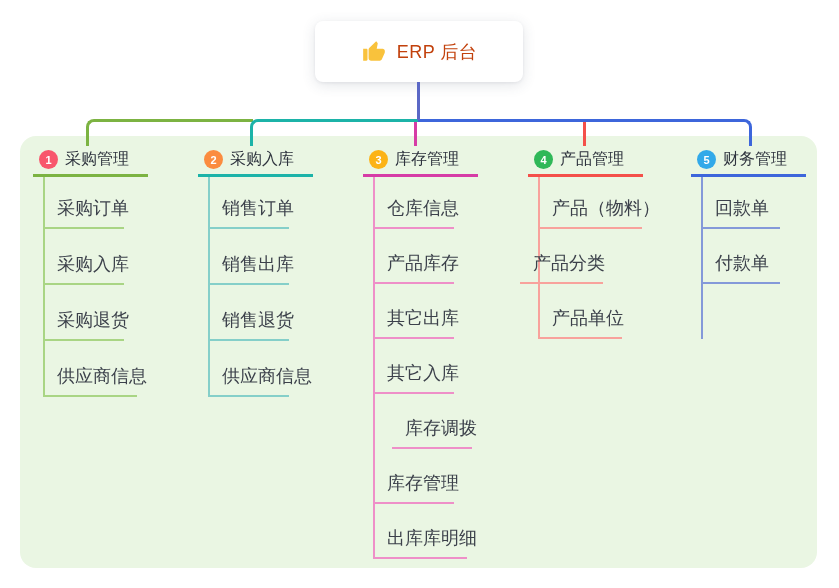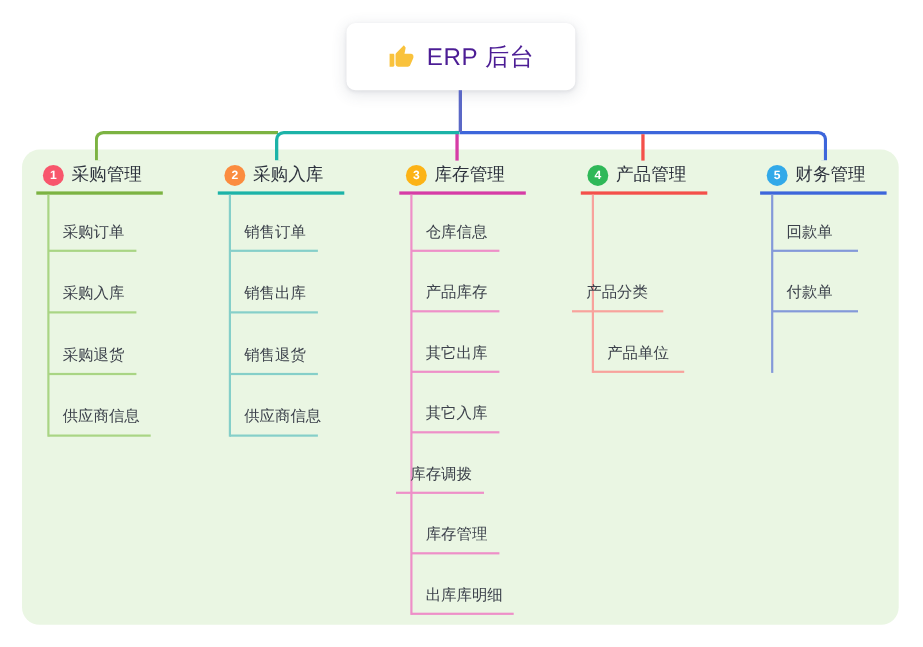--- a/index.html
+++ b/index.html
@@ -6,21 +6,21 @@
   body { font-family:"Liberation Sans","DejaVu Sans",sans-serif; background:#fff; }
   .canvas { position:relative; width:839px; height:588px; background:#ffffff; overflow:hidden; }
   .panel { position:absolute; left:20px; top:136px; width:797px; height:432px;
            background:#eaf6e3; border-radius:16px; }
 
   
   .root-node { position:absolute; left:315px; top:21px; width:208px; height:61px;
                background:#ffffff; border-radius:8px;
                box-shadow:0 3px 14px rgba(60,70,90,.14), 0 1px 3px rgba(60,70,90,.08);
                display:flex; align-items:center; justify-content:center; gap:10px; }
-  .root-label { font-size:22px; color:#4c1d95; letter-spacing:.5px; }
+  .root-label { font-size:18px; color:#c2410c; letter-spacing:.5px; }
 
   
   .line { position:absolute; }
   .stem { left:417px; top:82px; width:3px; height:38px; background:#5b68c6; z-index:6; }
   .el-green { left:86px; top:119px; width:167px; height:27px;
               border-left:3px solid #7cb342; border-top:3px solid #7cb342;
               border-top-left-radius:8px; z-index:2; }
   .el-teal  { left:250px; top:119px; width:168px; height:27px;
               border-left:3px solid #1cb3a8; border-top:3px solid #1cb3a8;
               border-top-left-radius:8px; z-index:3; }
@@ -39,21 +39,21 @@
   .h1 { left:33px;  border-color:#7cb342; } .h1 .badge { background:#f8566c; }
   .h2 { left:198px; border-color:#1cb3a8; } .h2 .badge { background:#fb8c3f; }
   .h3 { left:363px; border-color:#d63ca6; } .h3 .badge { background:#fcb316; }
   .h4 { left:528px; border-color:#f4504a; } .h4 .badge { background:#2fb858; }
   .h5 { left:691px; border-color:#3d66db; } .h5 .badge { background:#32a9e9; }
 
   
   .vline { position:absolute; top:177px; width:2px; }
   .child { position:absolute; height:30px; border-bottom:2px solid;
            display:flex; align-items:flex-end; padding:0 0 7px 13px;
-           font-size:14px; color:#3c414b; white-space:nowrap; }
+           font-size:18px; color:#3c414b; white-space:nowrap; }
   .c1 { border-color:#a9d584; } .v1 { background:#a9d584; left:43px;  height:220px; }
   .c2 { border-color:#85cfc9; } .v2 { background:#85cfc9; left:208px; height:220px; }
   .c3 { border-color:#ee8fc8; } .v3 { background:#ee8fc8; left:373px; height:382px; }
   .c4 { border-color:#f8a29c; } .v4 { background:#f8a29c; left:538px; height:162px; }
   .c5 { border-color:#8499d9; } .v5 { background:#8499d9; left:701px; height:162px; }
 </style>
 </head>
 <body>
 
 <div class="canvas">
@@ -98,29 +98,30 @@
 
   <div class="head h3">
     <span class="badge">3</span>
     <span>库存管理</span>
   </div>
   <div class="vline v3"></div>
   <div class="child c3" style="left:374px; top:199px; width:80px;">仓库信息</div>
   <div class="child c3" style="left:374px; top:254px; width:80px;">产品库存</div>
   <div class="child c3" style="left:374px; top:309px; width:80px;">其它出库</div>
   <div class="child c3" style="left:374px; top:364px; width:80px;">其它入库</div>
-  <div class="child c3" style="left:360px; top:419px; width:80px;">库存调拨</div>
+  <div class="child c3" style="left:392px; top:419px; width:80px;">库存调拨</div>
   <div class="child c3" style="left:374px; top:474px; width:80px;">库存管理</div>
   <div class="child c3" style="left:374px; top:529px; width:93px;">出库库明细</div>
 
   <div class="head h4">
     <span class="badge">4</span>
     <span>产品管理</span>
   </div>
   <div class="vline v4"></div>
+  <div class="child c4" style="left:539px; top:199px; width:103px;">产品（物料）</div>
   <div class="child c4" style="left:520px; top:254px; width:83px;">产品分类</div>
   <div class="child c4" style="left:539px; top:309px; width:83px;">产品单位</div>
 
   <div class="head h5">
     <span class="badge">5</span>
     <span>财务管理</span>
   </div>
   <div class="vline v5"></div>
   <div class="child c5" style="left:702px; top:254px; width:78px;">付款单</div>
   <div class="child c5" style="left:702px; top:199px; width:78px;">回款单</div>

